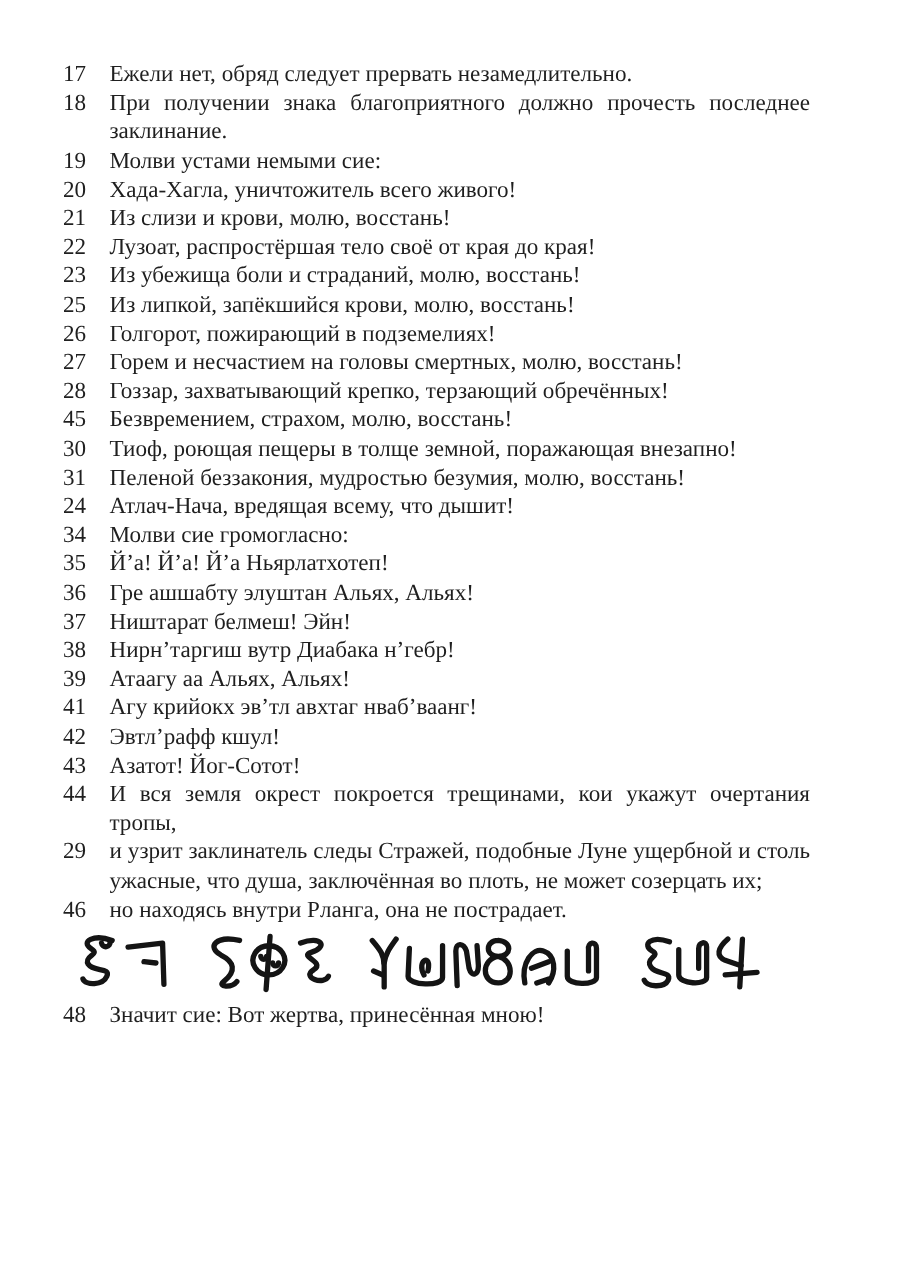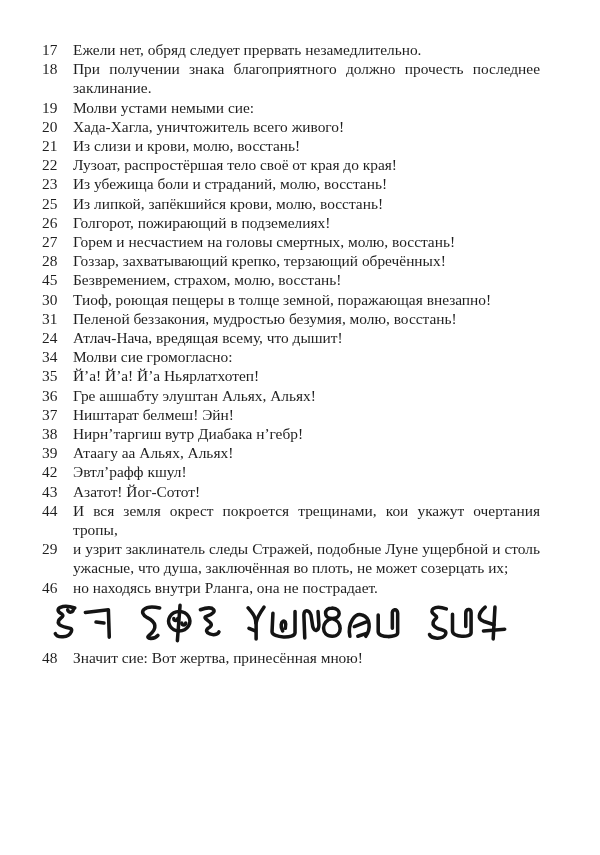--- a/index.html
+++ b/index.html
@@ -118,20 +118,24 @@
         </div>
         <div class="entry">
           <span class="num">38</span>
           <span class="txt"><span class="italic">Нирн’таргиш вутр Диабака н’гебр!</span></span>
         </div>
         <div class="entry">
           <span class="num">39</span>
           <span class="txt"><span class="italic">Атаагу аа Альях, Альях!</span></span>
         </div>
         <div class="entry">
+          <span class="num">41</span>
+          <span class="txt"><span class="italic">Агу крийокх эв’тл авхтаг нваб’ваанг!</span></span>
+        </div>
+        <div class="entry">
           <span class="num">42</span>
           <span class="txt"><span class="italic">Эвтл’рафф кшул!</span></span>
         </div>
         <div class="entry">
           <span class="num">43</span>
           <span class="txt"><span class="italic">Азатот! Йог-Сотот!</span></span>
         </div>
         <div class="entry">
           <span class="num">44</span>
           <span class="txt"><span class="regular">И вся земля окрест покроется трещинами, кои укажут очертания тропы,</span></span>

